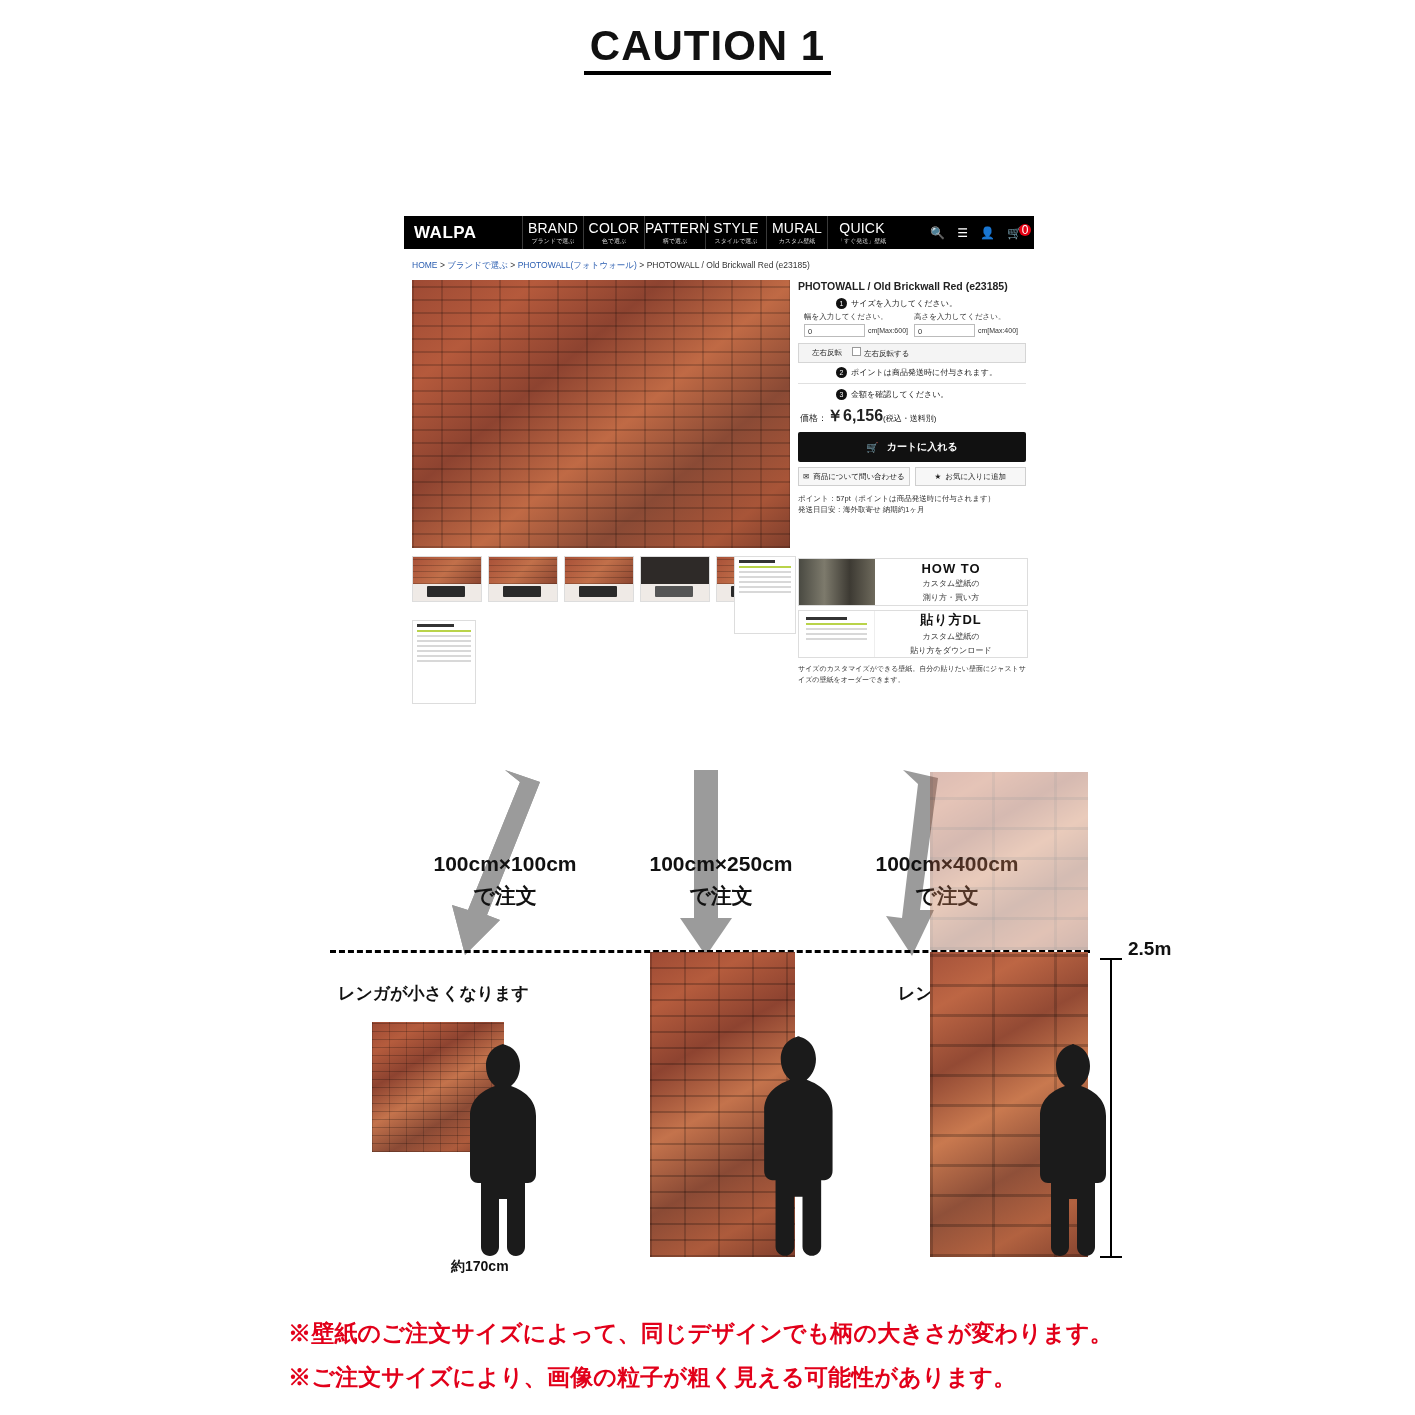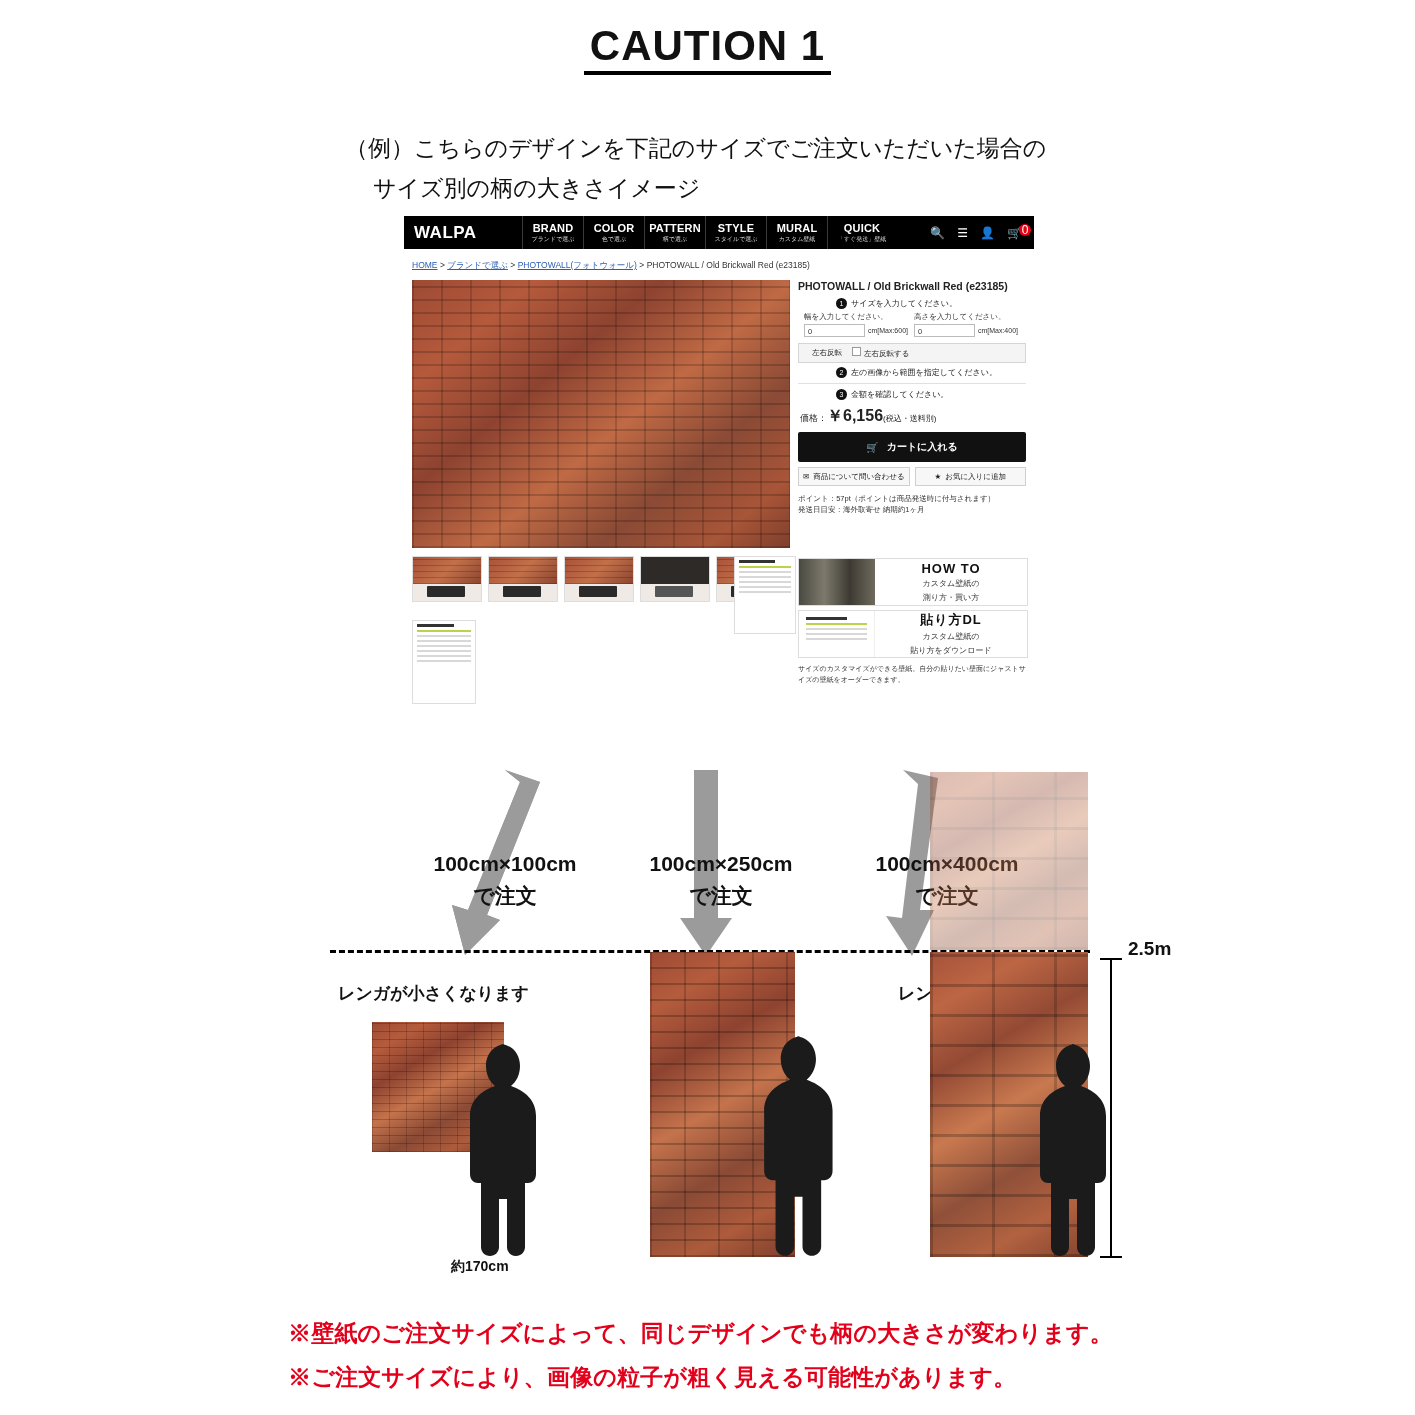--- a/index.html
+++ b/index.html
@@ -37,37 +37,37 @@
     display:flex;align-items:center;
   }
   .logo{
     color:#fff;font-weight:bold;font-size:17px;letter-spacing:.5px;
     margin-left:10px;width:108px;
   }
   .navitem{
     width:60px;text-align:center;color:#fff;border-left:1px solid #3a3a3a;
     height:33px;display:flex;flex-direction:column;justify-content:center;
   }
-  .navitem .t{font-size:11px;font-weight:bold;letter-spacing:.2px;}
+  .navitem .t{font-size:14px;font-weight:normal;letter-spacing:.2px;}
   .navitem .s{font-size:6px;color:#ddd;margin-top:1px;}
   .navitem.w{width:68px;}
   .navicons{margin-left:auto;display:flex;align-items:center;gap:12px;margin-right:12px;}
   .navicons span{color:#fff;font-size:12px;}
   .cartwrap{position:relative;}
   .cartbadge{
     position:absolute;right:-9px;top:-2px;background:#e60012;color:#fff;
     border-radius:50%;width:12px;height:12px;font-size:7px;
     display:flex;align-items:center;justify-content:center;
   }
 
   
   .crumb{
     position:absolute;left:8px;top:44px;font-size:8.5px;color:#333;
   }
-  .crumb a{color:#2a5db0;text-decoration:underline;}
+  .crumb a{color:#2a5db0;}
 
   
   .prodimg{
     position:absolute;left:8px;top:64px;width:378px;height:268px;
     background:
       repeating-linear-gradient(0deg,  rgba(0,0,0,.18) 0px, rgba(0,0,0,.18) 2px, rgba(0,0,0,0) 2px, rgba(0,0,0,0) 13px),
       repeating-linear-gradient(90deg, rgba(0,0,0,.16) 0px, rgba(0,0,0,.16) 2px, rgba(0,0,0,0) 2px, rgba(0,0,0,0) 29px),
       linear-gradient(140deg,#9d4a34 0%, #b55a3c 18%, #8d4330 36%, #c06a45 55%, #8a4a35 72%, #a85538 88%, #7e3e2c 100%);
     background-blend-mode:multiply, multiply, normal;
   }
@@ -212,24 +212,20 @@
   .r1{top:1318px;}
   .r2{top:1362px;}
 </style>
 </head>
 <body>
 
 <div class="page">
 
   <div class="title"><span>CAUTION 1</span></div>
 
-  <div class="intro">
-    <div>（例）こちらのデザインを下記のサイズでご注文いただいた場合の</div>
-    <span class="l2">サイズ別の柄の大きさイメージ</span>
-  </div>
 
   <div class="shot">
 
     <div class="nav">
       <div class="logo">WALPA</div>
 
       <div class="navitem">
         <div class="t">BRAND</div>
         <div class="s">ブランドで選ぶ</div>
       </div>
@@ -301,21 +297,21 @@
         </div>
       </div>
 
       <div class="flipbox">
         <span>左右反転</span>
         <span><i class="chk"></i><span>左右反転する</span></span>
       </div>
 
       <div class="step">
         <span class="num">2</span>
-        <span>左の画像から範囲を指定してください。</span>
+        <span>ポイントは商品発送時に付与されます。</span>
       </div>
       <div class="sep"></div>
       <div class="step">
         <span class="num">3</span>
         <span>金額を確認してください。</span>
       </div>
 
       <div class="price">
         <span>価格：</span><b>￥6,156</b><span class="tax">(税込・送料別)</span>
       </div>

